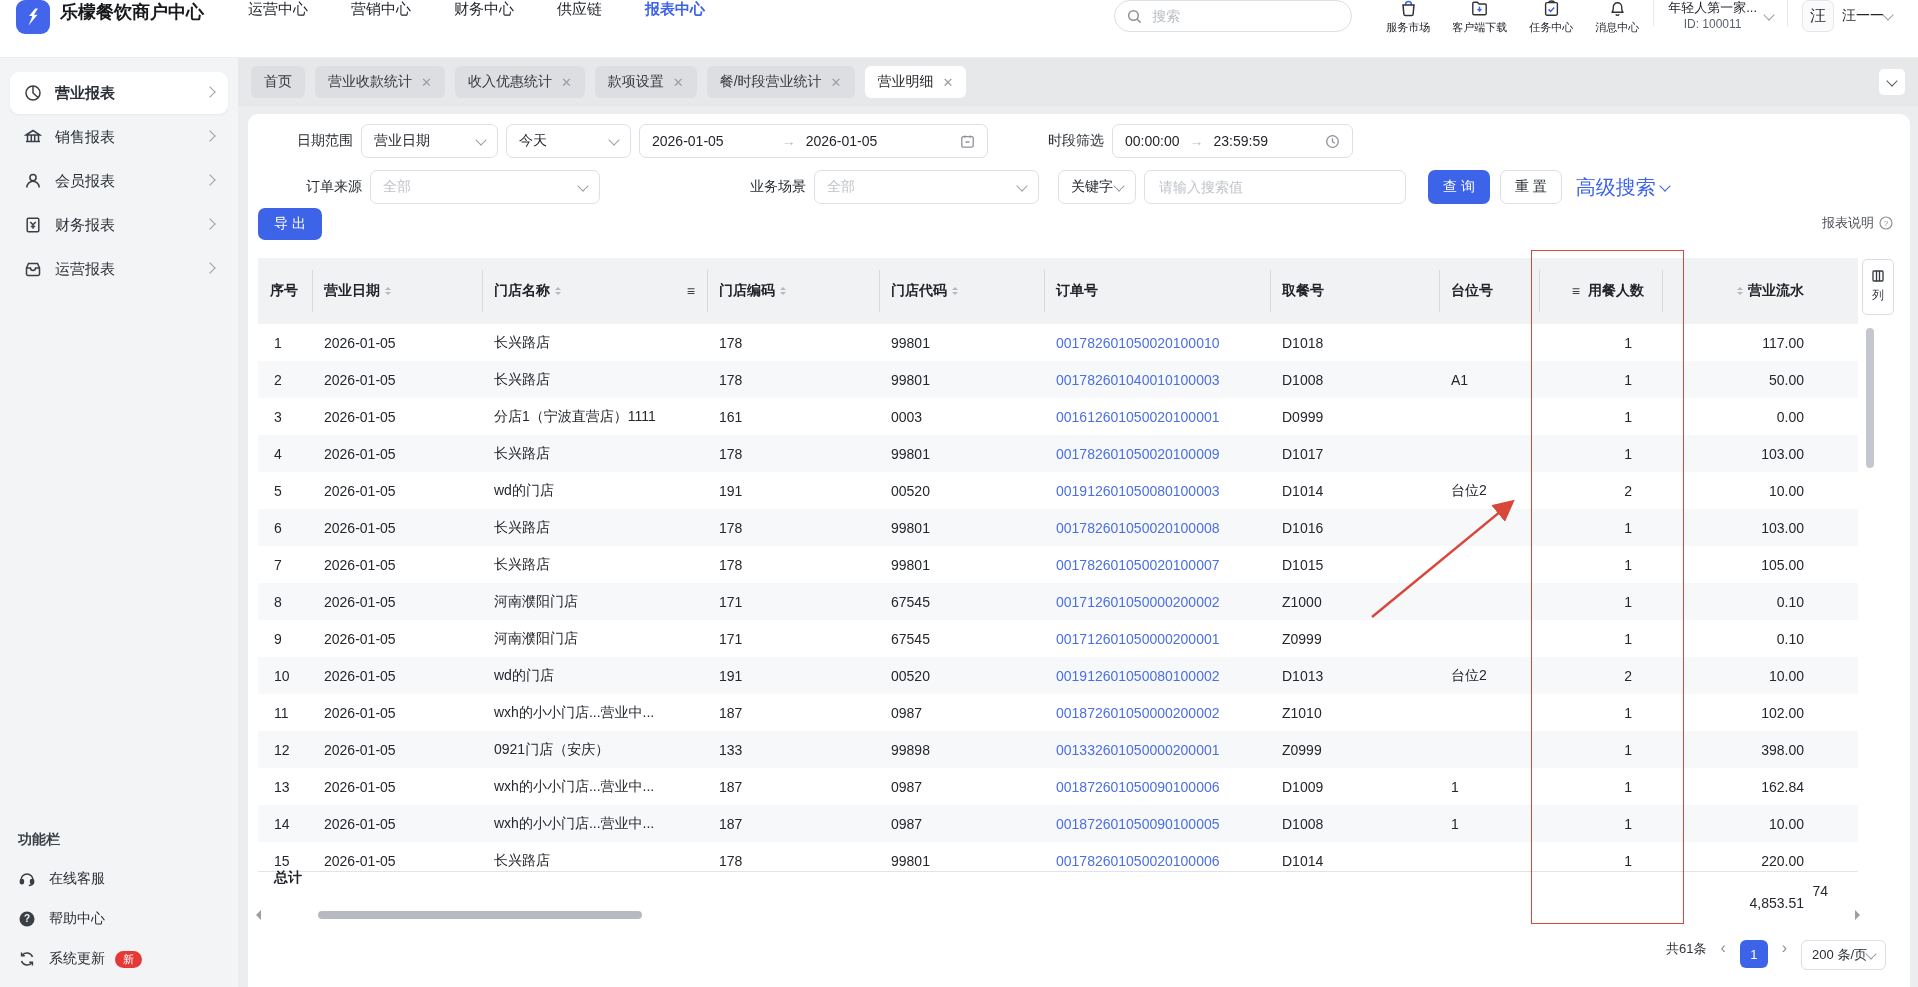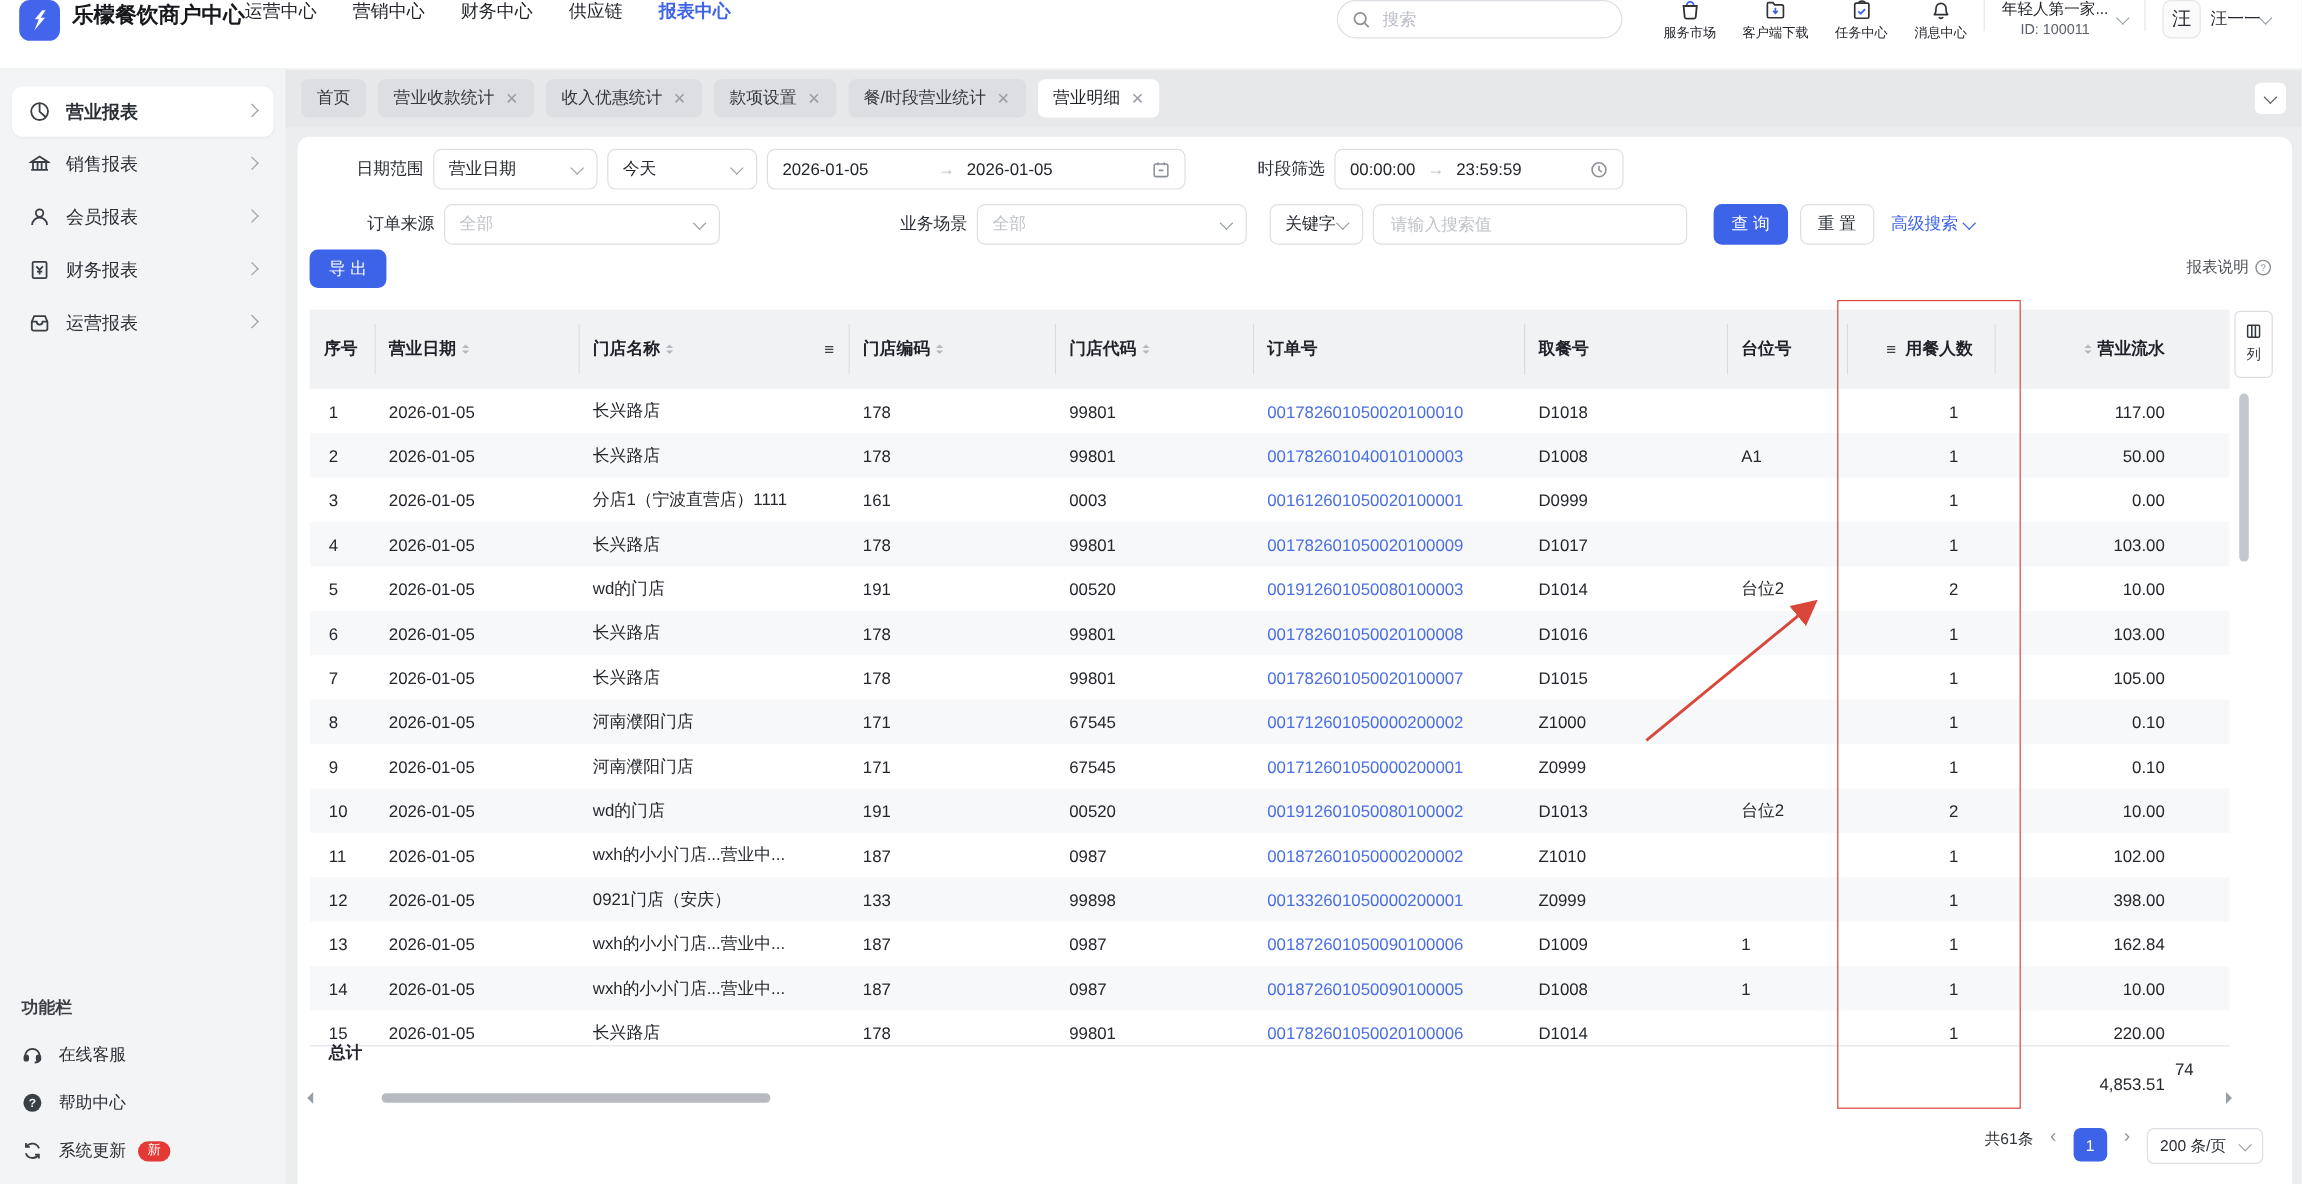--- a/index.html
+++ b/index.html
@@ -11,21 +11,21 @@
   
   .chev{display:inline-block;width:7px;height:7px;border-right:1.6px solid #9aa0a8;border-bottom:1.6px solid #9aa0a8;transform:rotate(45deg);margin-top:-3px}
   .chev.right{transform:rotate(-45deg)}
   .chev.blue{border-color:#3d63e8}
   .chev.dark{border-color:#5a5f67}
   svg{display:block}
   
   .topbar{position:absolute;left:0;top:0;width:1918px;height:58px;background:#fff;border-bottom:1px solid #eceef0;display:flex;align-items:flex-start;box-sizing:border-box;z-index:5}
   .logo{width:34px;height:34px;border-radius:9px;background:#4265eb;margin-left:16px;display:grid;place-items:center;flex:none}
   .brand{font-size:18px;font-weight:700;margin-left:10px;color:#17191d;white-space:nowrap}
-  .topnav{display:flex;gap:30px;}
+  .topnav{display:flex;gap:43px;margin-left:44px}
   .topnav .nav-item{font-size:15px;color:#23262c;cursor:pointer;white-space:nowrap}
   .topnav .nav-item.active{color:#3d63e8;font-weight:600}
   .tb-search{margin-left:auto;width:238px;height:32px;border:1px solid #dcdfe3;border-radius:16px;display:flex;align-items:center;padding:0 12px;box-sizing:border-box;gap:8px;background:#fff}
   .tb-search input{border:none;outline:none;background:transparent;font:inherit;color:#23262c;width:100%}
   .tb-search input::placeholder{color:#b9bdc4}
   .quick{display:flex;align-items:flex-end;gap:22px;margin-left:34px}
   .qitem{display:flex;flex-direction:column;align-items:center;gap:3px;cursor:pointer}
   .qitem .qlabel{font-size:11px;color:#23262c;white-space:nowrap}
   .tb-div{width:1px;height:26px;background:#e4e6e9;margin:0 14px}
   .tenant{text-align:center;line-height:1.3;cursor:pointer}
@@ -62,21 +62,21 @@
   .sel .chev{margin-left:auto}
   .boxtxt{white-space:nowrap;font-size:14px;color:#23262c}
   .range-arrow{color:#b9bcc2;margin:0 10px;font-size:14px}
   .vdiv{width:1px;height:18px;background:#e2e4e8;margin:0 8px 0 10px}
   .inputbox{height:34px;border:1px solid #dcdfe4;border-radius:7px;display:flex;align-items:center;padding:0 12px;box-sizing:border-box}
   .inputbox input{border:none;outline:none;font:inherit;width:100%;background:transparent;color:#23262c}
   .inputbox input::placeholder{color:#c0c3c9}
   .btn{height:34px;border-radius:7px;display:inline-flex;align-items:center;justify-content:center;font-size:14px;cursor:pointer;box-sizing:border-box}
   .btn.primary{background:#3d63e8;color:#fff;border:none;padding:0 15px}
   .btn.plain{background:#fff;color:#2a2e34;border:1px solid #dcdfe4;padding:0 14px}
-  .link-adv{color:#3d63e8;font-size:14px;display:inline-flex;align-items:center;gap:5px;cursor:pointer}
+  .link-adv{color:#3d63e8;font-size:20px;display:inline-flex;align-items:center;gap:5px;cursor:pointer}
   .export-btn{position:absolute;left:10px;top:94px;width:64px;height:32px;background:#3d63e8;color:#fff;border-radius:7px;display:grid;place-items:center;font-size:14px;cursor:pointer}
   .report-info{position:absolute;right:17px;top:100px;display:flex;align-items:center;gap:5px;font-size:13px;color:#4a4e55;cursor:pointer}
   
   .table{position:absolute;left:10px;top:144px;width:1600px;--cols:54px 170px 225px 172px 165px 226px 169px 100px 123px 196px}
   .thead{display:grid;grid-template-columns:var(--cols);height:66px;background:#f1f2f4;align-items:center}
   .th{display:flex;align-items:center;padding:0 12px;font-weight:700;font-size:14px;color:#202329;position:relative;height:100%;box-sizing:border-box;overflow:hidden;white-space:nowrap}
   .th+.th::before{content:"";position:absolute;left:0;top:12px;bottom:12px;width:1px;background:#d8dade}
   .th.right{justify-content:flex-end}
   .sort{display:inline-flex;flex-direction:column;margin-left:5px}
   .sort b{width:0;height:0;border:3.5px solid transparent;display:block}
@@ -103,21 +103,21 @@
   .harrow.r{right:-2px;border-left-color:#9a9ea6;border-right-width:0}
   .vscroll{position:absolute;left:1618px;top:210px;width:8px;height:547px}
   .vthumb{position:absolute;left:0;top:4px;width:8px;height:140px;background:#c4c7cd;border-radius:4px;cursor:pointer}
   .coltab{position:absolute;left:1614px;top:145px;width:32px;height:56px;background:#fff;border:1px solid #d9dce0;border-radius:5px;display:flex;flex-direction:column;align-items:center;justify-content:center;gap:5px;cursor:pointer;box-sizing:border-box}
   .coltab .cl{font-size:12px;color:#34383f}
   
   .pager{position:absolute;right:24px;top:826px;display:flex;align-items:flex-start;gap:14px;height:32px}
   .pager .total{font-size:13px;color:#303439}
   .pgarrow{font-size:16px;color:#8d9198;cursor:pointer;line-height:1}
   .pgnum{width:28px;height:28px;border-radius:6px;background:#3d63e8;color:#fff;font-size:13px;display:grid;place-items:center;cursor:pointer}
-  .pgsize{height:30px;border:1px solid #dcdfe4;border-radius:6px;display:flex;align-items:center;gap:12px;padding:0 10px;font-size:13px;color:#2a2e34;cursor:pointer;box-sizing:border-box}
+  .pgsize{height:30px;border:1px solid #dcdfe4;border-radius:6px;display:flex;align-items:center;gap:0;padding:0 10px;font-size:13px;color:#2a2e34;cursor:pointer;box-sizing:border-box}
   
   .anno-rect{position:absolute;left:1531px;top:250px;width:153px;height:674px;border:1.5px solid #d9463a;box-sizing:border-box;pointer-events:none;z-index:40}
   .anno-arrow{position:absolute;left:1362px;top:490px;pointer-events:none;z-index:40}
 </style>
 </head>
 <body>
 
 <div class="topbar">
   <div class="logo">
     <svg width="20" height="20" viewBox="0 0 20 20">

